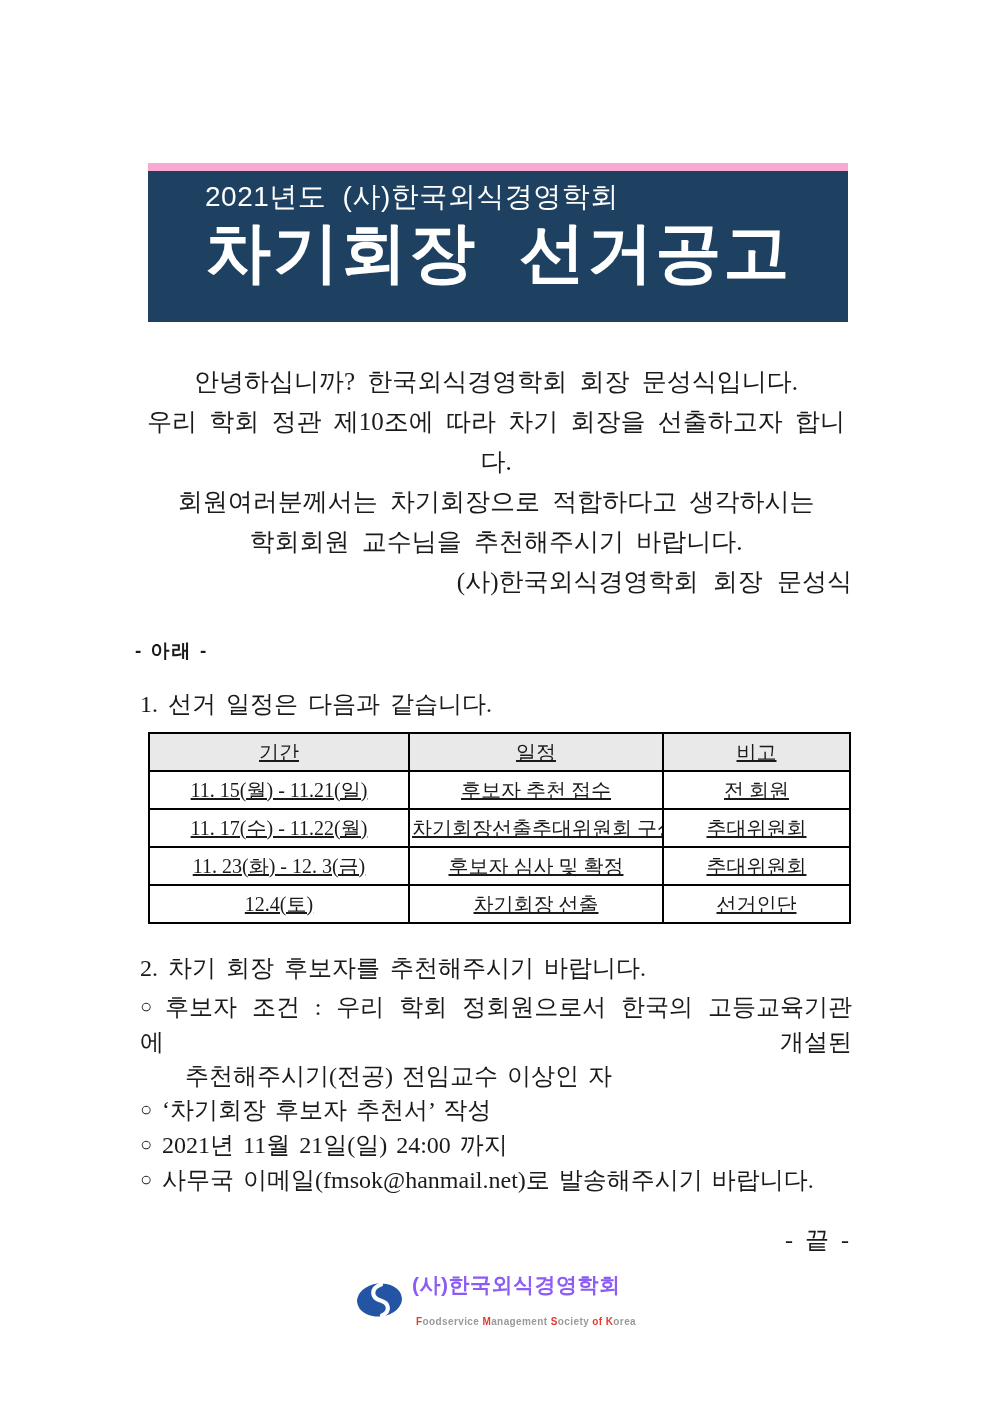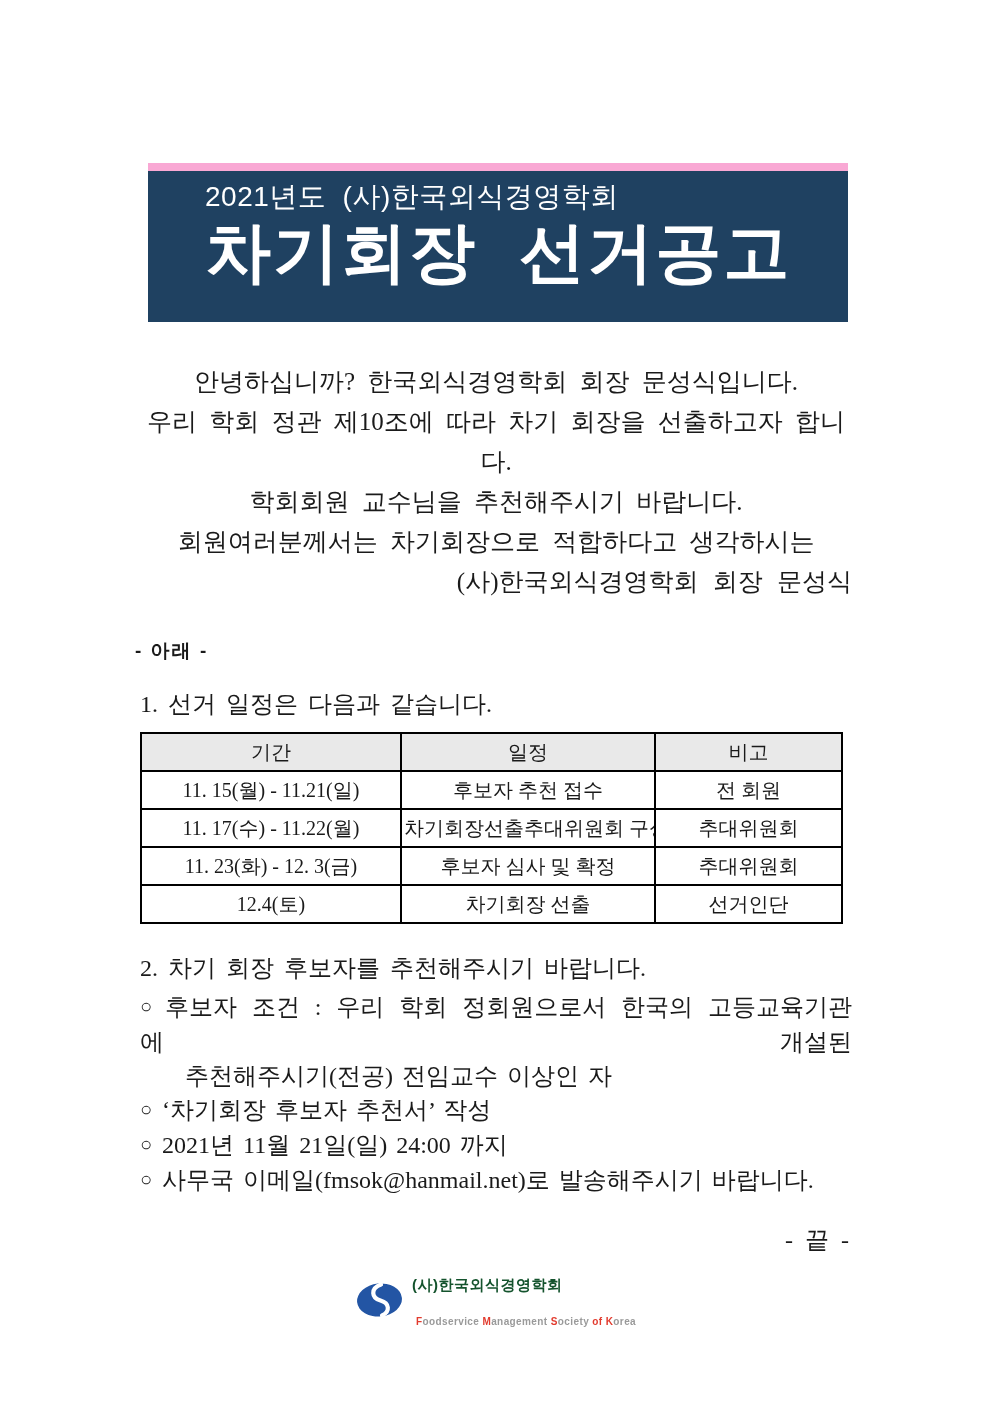--- a/index.html
+++ b/index.html
@@ -80,23 +80,25 @@
   .item-title {
     margin-top: 24px;
     font-size: 24px;
     word-spacing: 4px;
   }
   .item-title.second { margin-top: 28px; }
 
   
   table.schedule {
     margin-top: 12px;
+    margin-left: 8px;
     width: 701px;
     border-collapse: collapse;
     table-layout: fixed;
+    text-decoration: underline;
   }
   table.schedule th, table.schedule td {
     border: 2px solid #000000;
     height: 36px;
     text-align: center;
     vertical-align: middle;
     font-size: 20px;
     font-weight: normal;
     padding: 0 2px;
     overflow: hidden;
@@ -149,23 +151,23 @@
     width: 992px;
     display: flex;
     justify-content: center;
     align-items: center;
     gap: 9px;
   }
   .logo-mark { flex: 0 0 auto; display: block; }
   .logo-textcol { display: flex; flex-direction: column; }
   .logo-text {
     font-family: "Liberation Sans", "DejaVu Sans", sans-serif;
-    font-size: 15px;
-    font-weight: bold;
-    color: #14532d;
+    font-size: 21px;
+    font-weight: bold;
+    color: #8b5cf6;
     letter-spacing: 0.5px;
     line-height: 26px;
   }
   .logo-tagline {
     font-family: "Liberation Sans", "DejaVu Sans", sans-serif;
     font-size: 10px;
     font-weight: bold;
     color: #9a9a9a;
     letter-spacing: 0.4px;
     margin-top: 18px;
@@ -180,22 +182,22 @@
   <div class="content">
 
     <header class="banner">
       <div class="banner-subtitle">2021년도 (사)한국외식경영학회</div>
       <div class="banner-title">차기회장 선거공고</div>
     </header>
 
     <section class="greeting">
       <p>안녕하십니까? 한국외식경영학회 회장 문성식입니다.</p>
       <p>우리 학회 정관 제10조에 따라 차기 회장을 선출하고자 합니다.</p>
+      <p>회원여러분께서는 차기회장으로 적합하다고 생각하시는</p>
       <p>학회회원 교수님을 추천해주시기 바랍니다.</p>
-      <p>회원여러분께서는 차기회장으로 적합하다고 생각하시는</p>
       <p class="signature">(사)한국외식경영학회 회장 문성식</p>
     </section>
 
     <div class="below-label">- 아래 -</div>
 
     <div class="item-title">1. 선거 일정은 다음과 같습니다.</div>
 
     <table class="schedule">
       <colgroup>
           <col class="c1">

